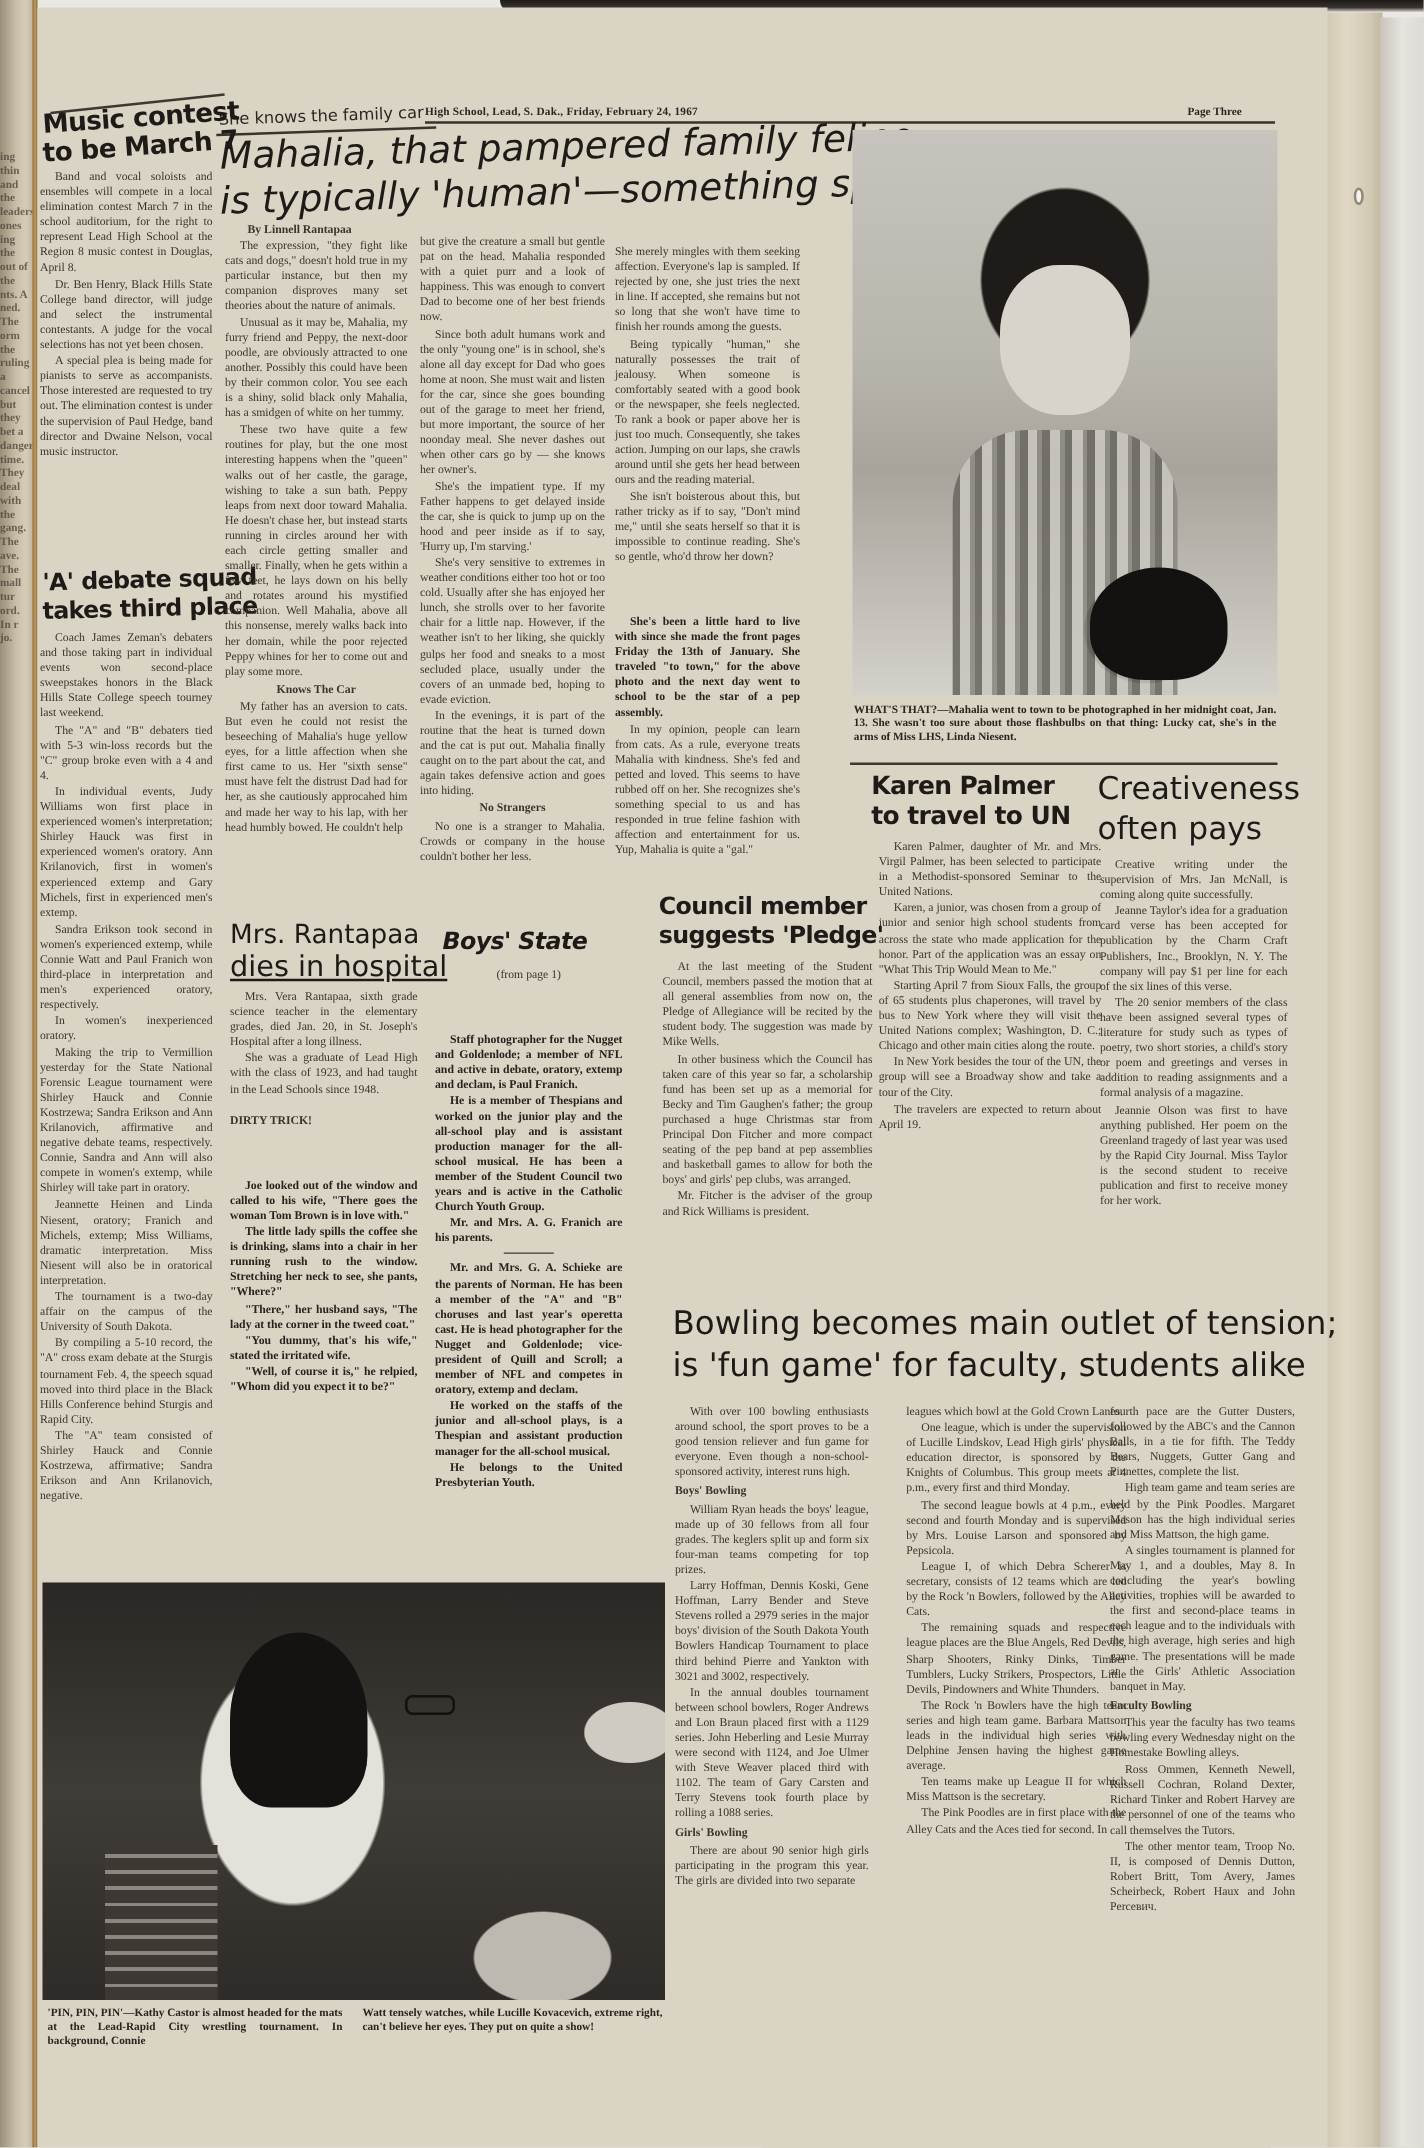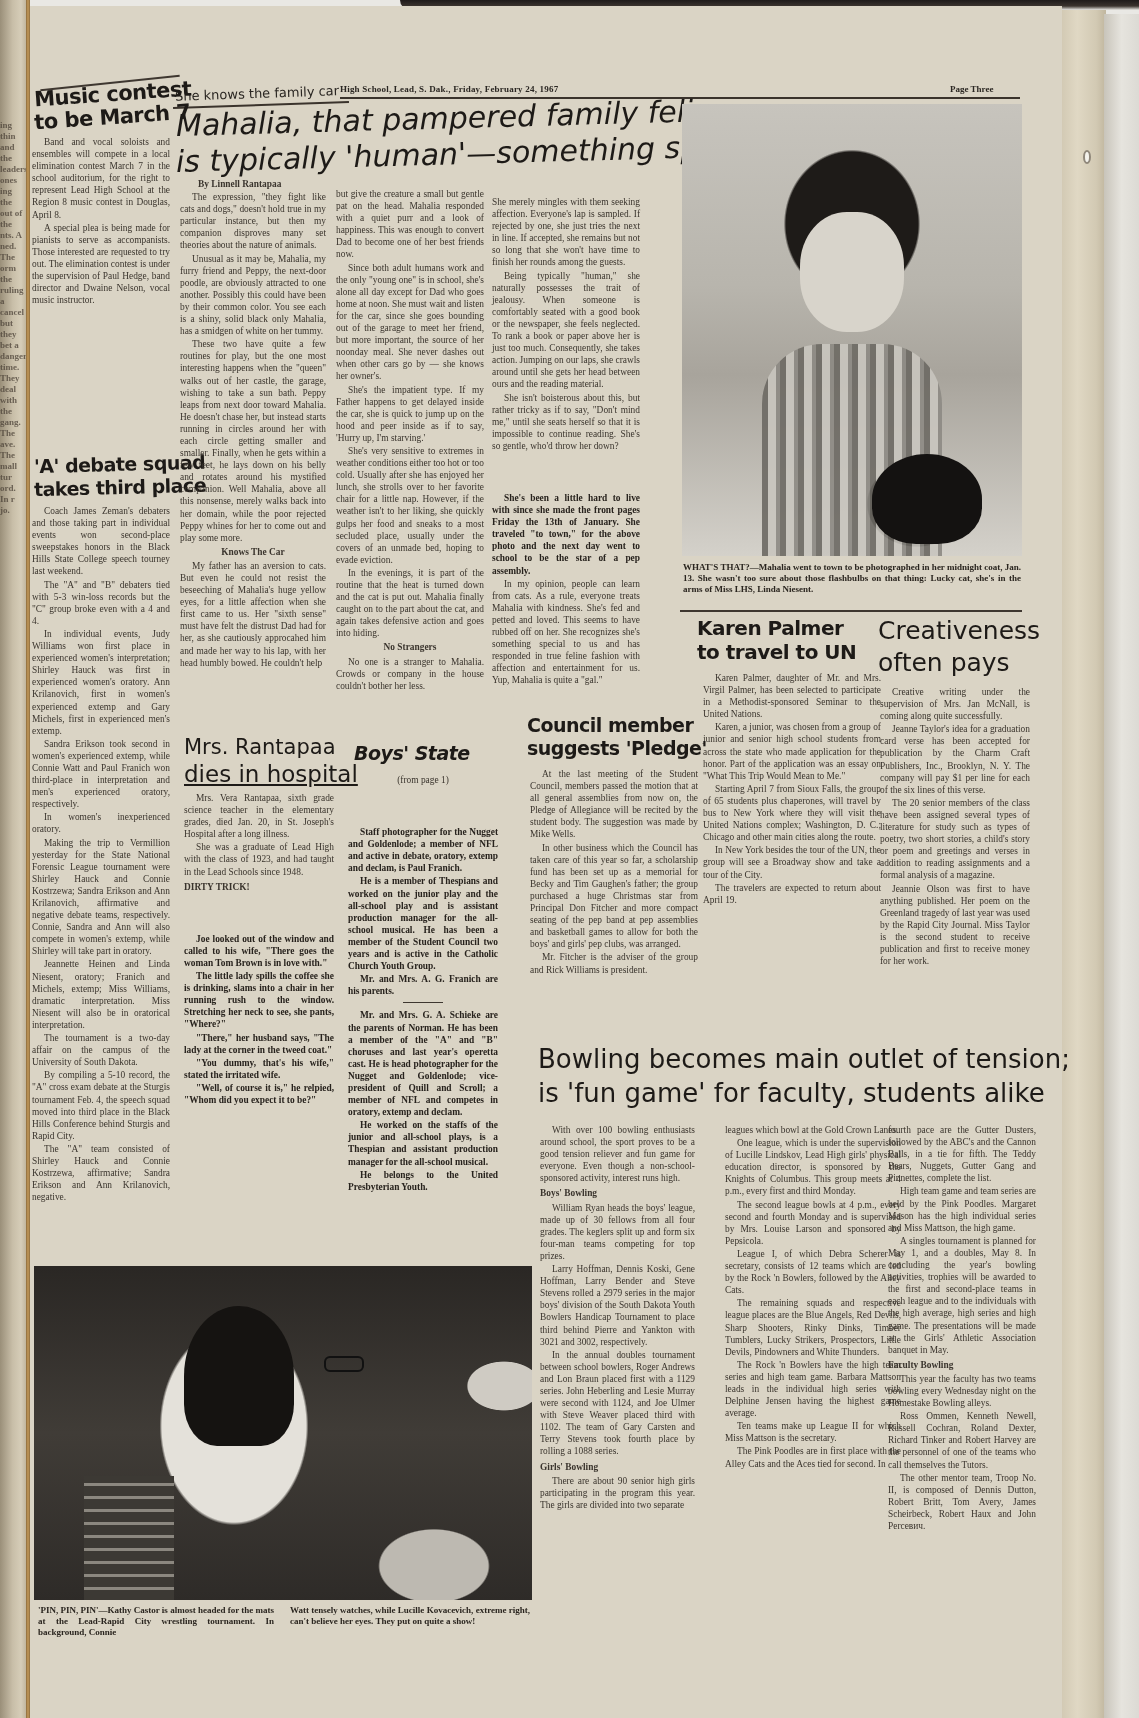--- a/index.html
+++ b/index.html
@@ -58,20 +58,21 @@
 <div class="kicker-rule"></div>
 <div class="hrule" style="left:40px;top:82px;width:140px;transform:rotate(-6deg);"></div>
 
 <div class="hl" style="left:176px;top:110px;font-size:30px;font-style:italic;transform:rotate(-1.6deg);transform-origin:left;">Mahalia, that pampered family feline,</div>
 <div class="hl" style="left:176px;top:146px;font-size:30px;font-style:italic;transform:rotate(-1.6deg);transform-origin:left;">is typically 'human'—something special</div>
 
 <div class="hl cond" style="left:34px;top:83px;font-size:21px;transform:rotate(-4deg);">Music contest</div>
 <div class="hl cond" style="left:34px;top:106px;font-size:21px;transform:rotate(-4deg);">to be March 7</div>
 <div class="col" style="left:32px;top:136px;width:138px;">
   <p>Band and vocal soloists and ensembles will compete in a local elimination contest March 7 in the school auditorium, for the right to represent Lead High School at the Region 8 music contest in Douglas, April 8.</p>
+  <p>Dr. Ben Henry, Black Hills State College band director, will judge and select the instrumental contestants. A judge for the vocal selections has not yet been chosen.</p>
   <p>A special plea is being made for pianists to serve as accompanists. Those interested are requested to try out. The elimination contest is under the supervision of Paul Hedge, band director and Dwaine Nelson, vocal music instructor.</p>
 </div>
 
 <div class="hl cond" style="left:34px;top:455px;font-size:19px;transform:rotate(-1.5deg);">'A' debate squad</div>
 <div class="hl cond" style="left:34px;top:478px;font-size:19px;transform:rotate(-1.5deg);">takes third place</div>
 <div class="col" style="left:32px;top:505px;width:138px;">
   <p>Coach James Zeman's debaters and those taking part in individual events won second-place sweepstakes honors in the Black Hills State College speech tourney last weekend.</p>
   <p>The "A" and "B" debaters tied with 5-3 win-loss records but the "C" group broke even with a 4 and 4.</p>
   <p>In individual events, Judy Williams won first place in experienced women's interpretation; Shirley Hauck was first in experienced women's oratory. Ann Krilanovich, first in women's experienced extemp and Gary Michels, first in experienced men's extemp.</p>
   <p>Sandra Erikson took second in women's experienced extemp, while Connie Watt and Paul Franich won third-place in interpretation and men's experienced oratory, respectively.</p>
@@ -133,21 +134,21 @@
   <p>Jeanne Taylor's idea for a graduation card verse has been accepted for publication by the Charm Craft Publishers, Inc., Brooklyn, N. Y. The company will pay $1 per line for each of the six lines of this verse.</p>
   <p>The 20 senior members of the class have been assigned several types of literature for study such as types of poetry, two short stories, a child's story or poem and greetings and verses in addition to reading assignments and a formal analysis of a magazine.</p>
   <p>Jeannie Olson was first to have anything published. Her poem on the Greenland tragedy of last year was used by the Rapid City Journal. Miss Taylor is the second student to receive publication and first to receive money for her work.</p>
 </div>
 
 <div class="hl" style="left:184px;top:736px;font-size:21px;">Mrs. Rantapaa</div>
 <div class="hl" style="left:184px;top:762px;font-size:23px;text-decoration:underline;">dies in hospital</div>
 <div class="col" style="left:184px;top:792px;width:150px;">
   <p>Mrs. Vera Rantapaa, sixth grade science teacher in the elementary grades, died Jan. 20, in St. Joseph's Hospital after a long illness.</p>
   <p>She was a graduate of Lead High with the class of 1923, and had taught in the Lead Schools since 1948.</p>
-  <p class="sub-left" style="margin-top:3px;">DIRTY TRICK!</p>
+  <p class="sub-left" style="margin-top:13px;">DIRTY TRICK!</p>
   <div class="bold">
     <p>Joe looked out of the window and called to his wife, "There goes the woman Tom Brown is in love with."</p>
     <p>The little lady spills the coffee she is drinking, slams into a chair in her running rush to the window. Stretching her neck to see, she pants, "Where?"</p>
     <p>"There," her husband says, "The lady at the corner in the tweed coat."</p>
     <p>"You dummy, that's his wife," stated the irritated wife.</p>
     <p>"Well, of course it is," he relpied, "Whom did you expect it to be?"</p>
   </div>
 </div>
 
 <div class="hl cond" style="left:354px;top:744px;font-size:19px;font-style:italic;">Boys' State</div>

